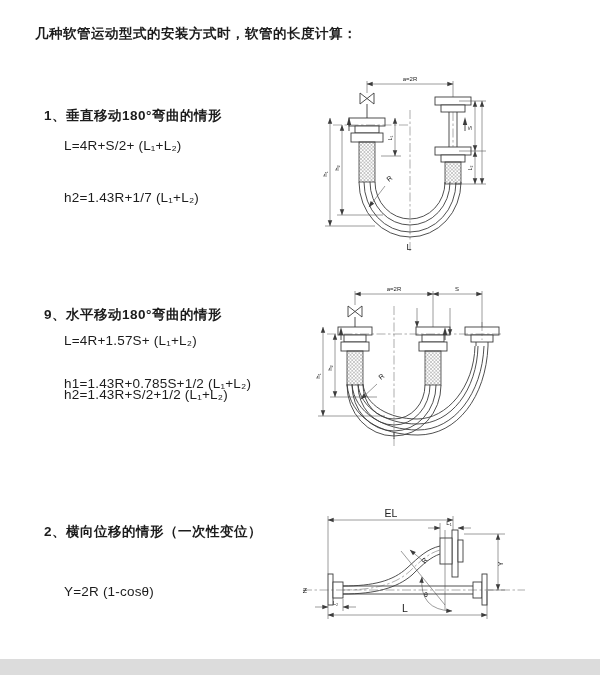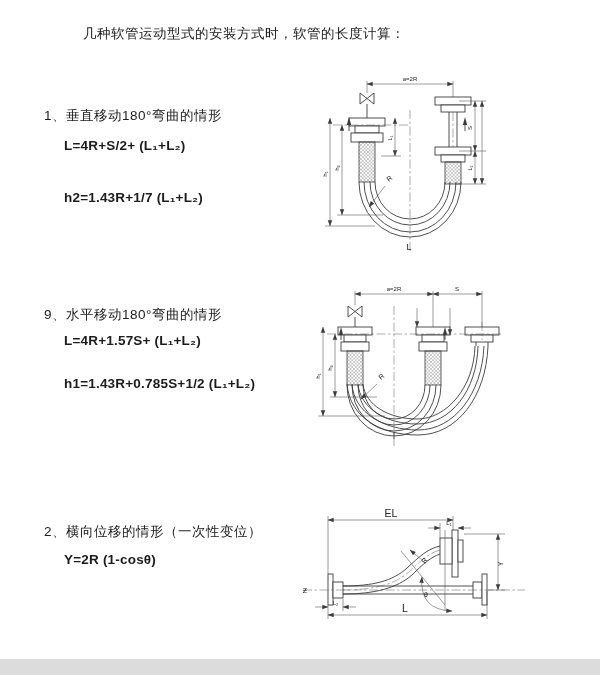--- a/index.html
+++ b/index.html
@@ -1,20 +1,20 @@
 <!DOCTYPE html>
 <html><head>
 <meta charset="utf-8">
 <style>
   html,body{margin:0;padding:0;background:#fff;}
   .page{position:relative;width:600px;height:675px;background:#ffffff;overflow:hidden;
         font-family:"Liberation Sans","DejaVu Sans",sans-serif;color:#1c1c1c;}
-  .title{position:absolute;left:35px;top:25px;font-size:13.5px;font-weight:normal;letter-spacing:.5px;margin-left:48px;}
-  .sec-h{position:absolute;left:44px;font-size:13.5px;font-weight:normal;letter-spacing:.5px;}
-  .fml{position:absolute;left:64px;font-size:13.5px;font-weight:bold;letter-spacing:.2px;}
+  .title{position:absolute;left:35px;top:25px;font-size:13.5px;font-weight:bold;letter-spacing:.5px;}
+  .sec-h{position:absolute;left:44px;font-size:13.5px;font-weight:bold;letter-spacing:.5px;}
+  .fml{position:absolute;left:64px;font-size:13.5px;font-weight:normal;letter-spacing:.2px;}
   .dgm{position:absolute;}
   .footer{position:absolute;left:0;bottom:0;width:600px;height:16px;background:#dcdcdc;}
   
   .ol{stroke:#3c3c3c;stroke-width:0.9;fill:none;}
   .dl{stroke:#4a4a4a;stroke-width:0.55;fill:none;}
   .cl{stroke:#5a5a5a;stroke-width:0.5;fill:none;stroke-dasharray:9 2.5 2.5 2.5;}
   .fl{fill:#ffffff;stroke:#3c3c3c;stroke-width:0.9;}
   .fa{fill:#3c3c3c;stroke:none;}
   svg text{font-family:"Liberation Sans","DejaVu Sans",sans-serif;fill:#222;}
   .t55{font-size:5.5px;} .t6{font-size:6px;} .t7{font-size:7px;}
@@ -27,23 +27,24 @@
 
   <div class="title">几种软管运动型式的安装方式时，软管的长度计算：</div>
 
   <div class="sec-h" style="top:107px">1、垂直移动180°弯曲的情形</div>
   <div class="fml" style="top:138px">L=4R+S/2+ (L₁+L₂)</div>
   <div class="fml" style="top:190px">h2=1.43R+1/7 (L₁+L₂)</div>
 
   <div class="sec-h" style="top:306px">9、水平移动180°弯曲的情形</div>
   <div class="fml" style="top:333px">L=4R+1.57S+ (L₁+L₂)</div>
   <div class="fml" style="top:376px">h1=1.43R+0.785S+1/2 (L₁+L₂)</div>
+  <div class="fml" style="top:387px">h2=1.43R+S/2+1/2 (L₁+L₂)</div>
 
   <div class="sec-h" style="top:523px">2、横向位移的情形（一次性变位）</div>
-  <div class="fml" style="top:552px">Y=2R (1-cosθ)</div>
+  <div class="fml" style="top:584px">Y=2R (1-cosθ)</div>
 
   <svg class="dgm" style="left:305px;top:68px" width="280" height="198" viewBox="0 0 280 198">
     <defs>
       <pattern id="hb1" width="3.5" height="3.5" patternUnits="userSpaceOnUse">
         <path d="M0,3.5 L3.5,0 M0,0 L3.5,3.5" stroke="#8a8a8a" stroke-width="0.45"></path>
       </pattern>
       <marker id="ar1" viewBox="0 0 10 10" refX="9.5" refY="5" markerWidth="8" markerHeight="6" markerUnits="userSpaceOnUse" orient="auto-start-reverse">
         <path d="M0,1.3 L10,5 L0,8.7 z" fill="#3c3c3c"></path>
       </marker>
     </defs>

